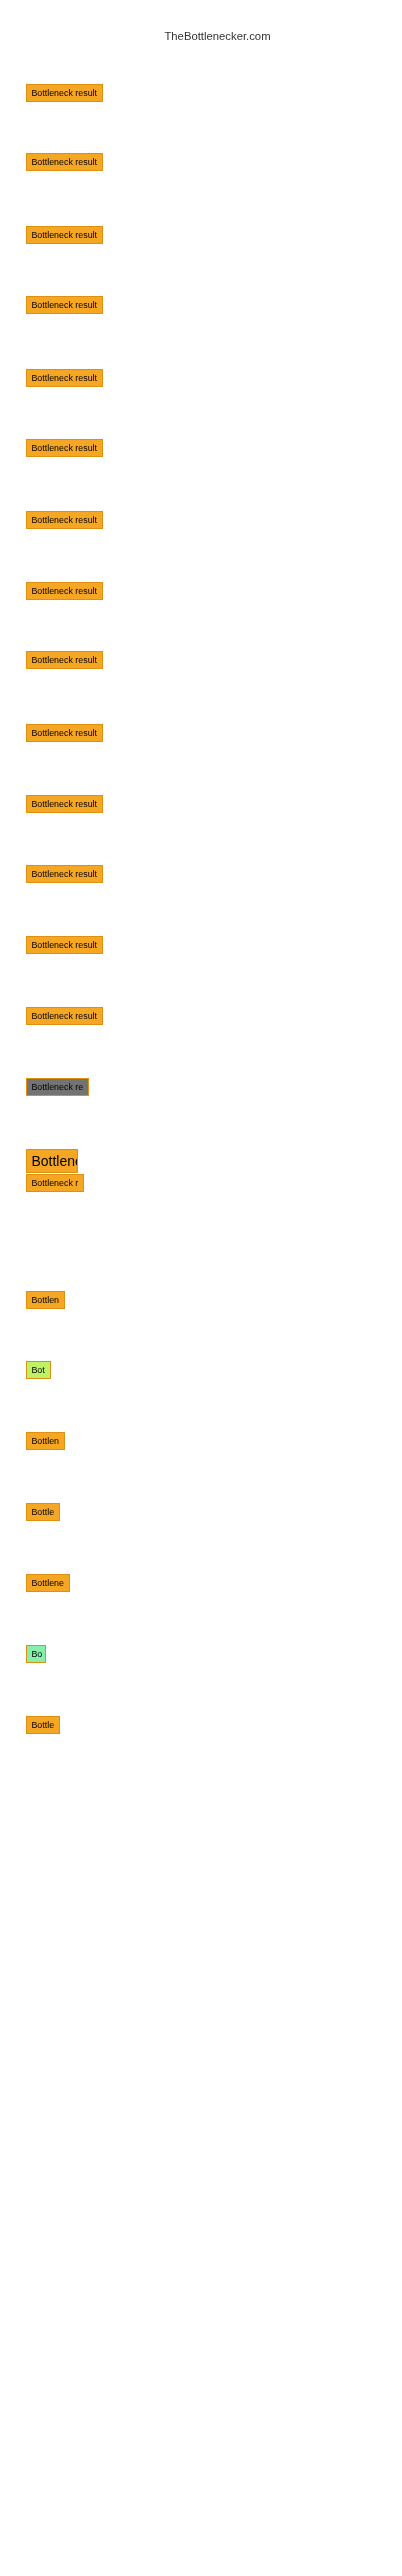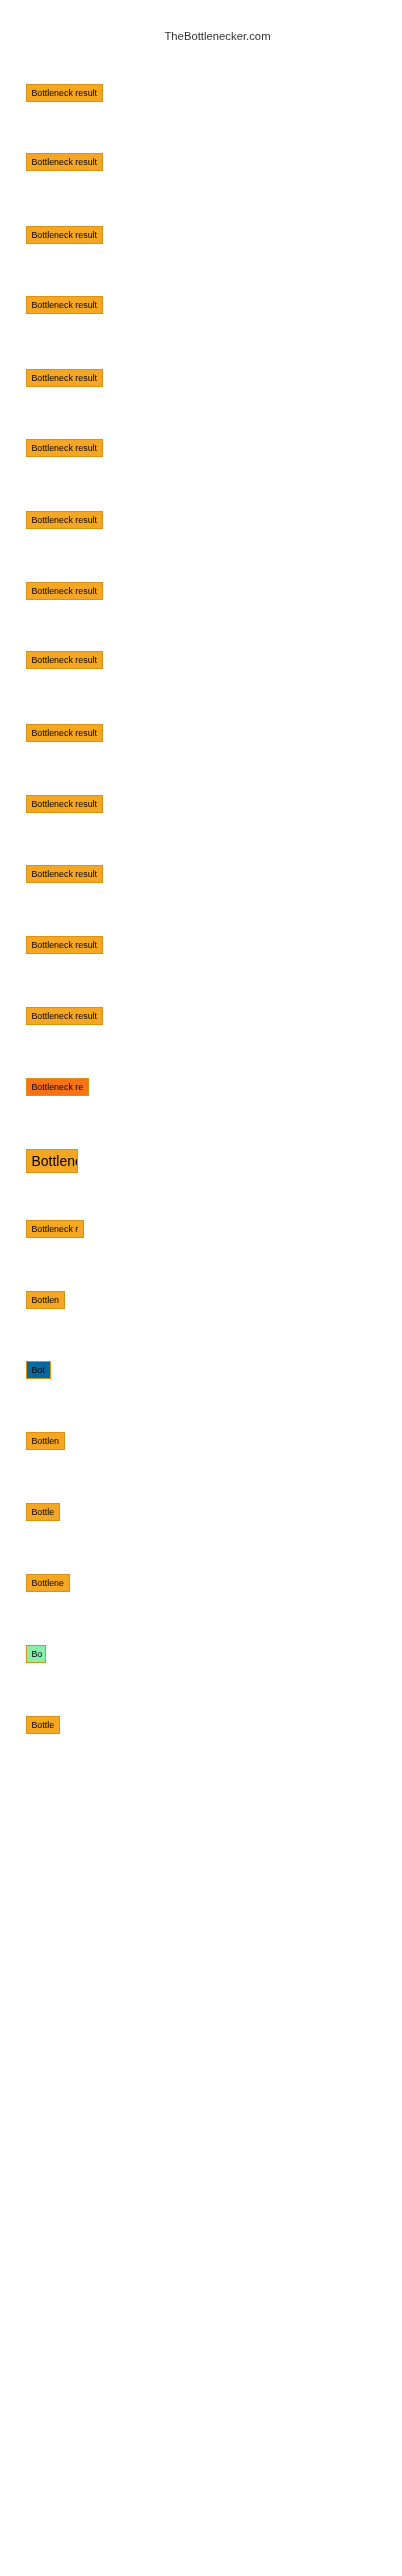--- a/index.html
+++ b/index.html
@@ -39,25 +39,25 @@
       <div style="position: absolute; top: 323px; left: 1.6px; background-color: rgb(245, 166, 35); border: 0.8px solid rgb(224, 144, 16); padding: 3.2px 4.8px; font-size: 8.9px; color: rgb(0, 0, 0); max-width: 97px; overflow: hidden; white-space: nowrap; cursor: pointer;">Bottleneck result</div>
       <div style="position: absolute; top: 393px; left: 1.6px; background-color: rgb(245, 166, 35); border: 0.8px solid rgb(224, 144, 16); padding: 3.2px 4.8px; font-size: 8.9px; color: rgb(0, 0, 0); max-width: 97px; overflow: hidden; white-space: nowrap; cursor: pointer;">Bottleneck result</div>
       <div style="position: absolute; top: 465px; left: 1.6px; background-color: rgb(245, 166, 35); border: 0.8px solid rgb(224, 144, 16); padding: 3.2px 4.8px; font-size: 8.9px; color: rgb(0, 0, 0); max-width: 97px; overflow: hidden; white-space: nowrap; cursor: pointer;">Bottleneck result</div>
       <div style="position: absolute; top: 536px; left: 1.6px; background-color: rgb(245, 166, 35); border: 0.8px solid rgb(224, 144, 16); padding: 3.2px 4.8px; font-size: 8.9px; color: rgb(0, 0, 0); max-width: 97px; overflow: hidden; white-space: nowrap; cursor: pointer;">Bottleneck result</div>
       <div style="position: absolute; top: 605px; left: 1.6px; background-color: rgb(245, 166, 35); border: 0.8px solid rgb(224, 144, 16); padding: 3.2px 4.8px; font-size: 8.9px; color: rgb(0, 0, 0); max-width: 97px; overflow: hidden; white-space: nowrap; cursor: pointer;">Bottleneck result</div>
       <div style="position: absolute; top: 678px; left: 1.6px; background-color: rgb(245, 166, 35); border: 0.8px solid rgb(224, 144, 16); padding: 3.2px 4.8px; font-size: 8.9px; color: rgb(0, 0, 0); max-width: 97px; overflow: hidden; white-space: nowrap; cursor: pointer;">Bottleneck result</div>
       <div style="position: absolute; top: 749px; left: 1.6px; background-color: rgb(245, 166, 35); border: 0.8px solid rgb(224, 144, 16); padding: 3.2px 4.8px; font-size: 8.9px; color: rgb(0, 0, 0); max-width: 97px; overflow: hidden; white-space: nowrap; cursor: pointer;">Bottleneck result</div>
       <div style="position: absolute; top: 819px; left: 1.6px; background-color: rgb(245, 166, 35); border: 0.8px solid rgb(224, 144, 16); padding: 3.2px 4.8px; font-size: 8.9px; color: rgb(0, 0, 0); max-width: 97px; overflow: hidden; white-space: nowrap; cursor: pointer;">Bottleneck result</div>
       <div style="position: absolute; top: 890px; left: 1.6px; background-color: rgb(245, 166, 35); border: 0.8px solid rgb(224, 144, 16); padding: 3.2px 4.8px; font-size: 8.9px; color: rgb(0, 0, 0); max-width: 97px; overflow: hidden; white-space: nowrap; cursor: pointer;">Bottleneck result</div>
       <div style="position: absolute; top: 961px; left: 1.6px; background-color: rgb(245, 166, 35); border: 0.8px solid rgb(224, 144, 16); padding: 3.2px 4.8px; font-size: 8.9px; color: rgb(0, 0, 0); max-width: 97px; overflow: hidden; white-space: nowrap; cursor: pointer;">Bottleneck result</div>
-      <div style="position: absolute; top: 1032px; left: 1.6px; background-color: #f97316; border: 0.8px solid rgb(224, 144, 16); padding: 3.2px 4.8px; font-size: 8.9px; color: rgb(0, 0, 0); max-width: 72px; overflow: hidden; white-space: nowrap; cursor: pointer;">Bottleneck re</div>
+      <div style="position: absolute; top: 1032px; left: 1.6px; background-color: #737373; border: 0.8px solid rgb(224, 144, 16); padding: 3.2px 4.8px; font-size: 8.9px; color: rgb(0, 0, 0); max-width: 72px; overflow: hidden; white-space: nowrap; cursor: pointer;">Bottleneck re</div>
       <div style="position: absolute; top: 1103px; left: 1.6px; background-color: rgb(245, 166, 35); border: 0.8px solid rgb(224, 144, 16); padding: 3.2px 4.8px; font-size: 14px; color: rgb(0, 0, 0); max-width: 52px; overflow: hidden; white-space: nowrap; cursor: pointer;">Bottlene</div>
-      <div style="position: absolute; top: 1174px; left: 1.6px; background-color: rgb(245, 166, 35); border: 0.8px solid rgb(224, 144, 16); padding: 3.2px 4.8px; font-size: 8.9px; color: rgb(0, 0, 0); max-width: 64px; overflow: hidden; white-space: nowrap; cursor: pointer;">Bottleneck r</div>
+      <div style="position: absolute; top: 1128px; left: 1.6px; background-color: rgb(245, 166, 35); border: 0.8px solid rgb(224, 144, 16); padding: 3.2px 4.8px; font-size: 8.9px; color: rgb(0, 0, 0); max-width: 64px; overflow: hidden; white-space: nowrap; cursor: pointer;">Bottleneck r</div>
       <div style="position: absolute; top: 1245px; left: 1.6px; background-color: rgb(245, 166, 35); border: 0.8px solid rgb(224, 144, 16); padding: 3.2px 4.8px; font-size: 8.9px; color: rgb(0, 0, 0); max-width: 48px; overflow: hidden; white-space: nowrap; cursor: pointer;">Bottlen</div>
-      <div style="position: absolute; top: 1315px; left: 1.6px; background-color: #0369a1; border: 0.8px solid rgb(224, 144, 16); padding: 3.2px 4.8px; font-size: 8.9px; color: rgb(0, 0, 0); max-width: 28px; overflow: hidden; white-space: nowrap; cursor: pointer;">Bot</div>
+      <div style="position: absolute; top: 1315px; left: 1.6px; background-color: #bef264; border: 0.8px solid rgb(224, 144, 16); padding: 3.2px 4.8px; font-size: 8.9px; color: rgb(0, 0, 0); max-width: 28px; overflow: hidden; white-space: nowrap; cursor: pointer;">Bot</div>
       <div style="position: absolute; top: 1386px; left: 1.6px; background-color: rgb(245, 166, 35); border: 0.8px solid rgb(224, 144, 16); padding: 3.2px 4.8px; font-size: 8.9px; color: rgb(0, 0, 0); max-width: 48px; overflow: hidden; white-space: nowrap; cursor: pointer;">Bottlen</div>
       <div style="position: absolute; top: 1457px; left: 1.6px; background-color: rgb(245, 166, 35); border: 0.8px solid rgb(224, 144, 16); padding: 3.2px 4.8px; font-size: 8.9px; color: rgb(0, 0, 0); max-width: 40px; overflow: hidden; white-space: nowrap; cursor: pointer;">Bottle</div>
       <div style="position: absolute; top: 1528px; left: 1.6px; background-color: rgb(245, 166, 35); border: 0.8px solid rgb(224, 144, 16); padding: 3.2px 4.8px; font-size: 8.9px; color: rgb(0, 0, 0); max-width: 58px; overflow: hidden; white-space: nowrap; cursor: pointer;">Bottlene</div>
       <div style="position: absolute; top: 1599px; left: 1.6px; background-color: #86efac; border: 0.8px solid rgb(224, 144, 16); padding: 3.2px 4.8px; font-size: 8.9px; color: rgb(0, 0, 0); max-width: 20px; overflow: hidden; white-space: nowrap; cursor: pointer;">Bo</div>
       <div style="position: absolute; top: 1670px; left: 1.6px; background-color: rgb(245, 166, 35); border: 0.8px solid rgb(224, 144, 16); padding: 3.2px 4.8px; font-size: 8.9px; color: rgb(0, 0, 0); max-width: 40px; overflow: hidden; white-space: nowrap; cursor: pointer;">Bottle</div>
     </div>
 
 </div>
 
 

